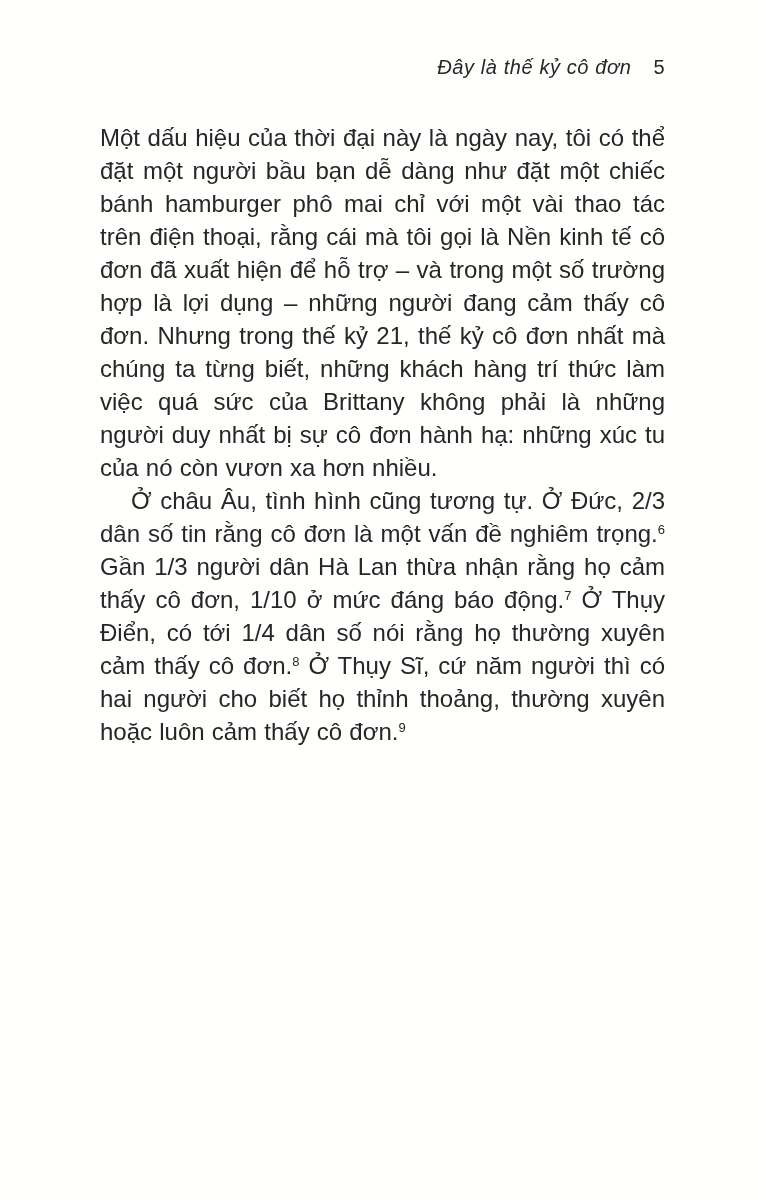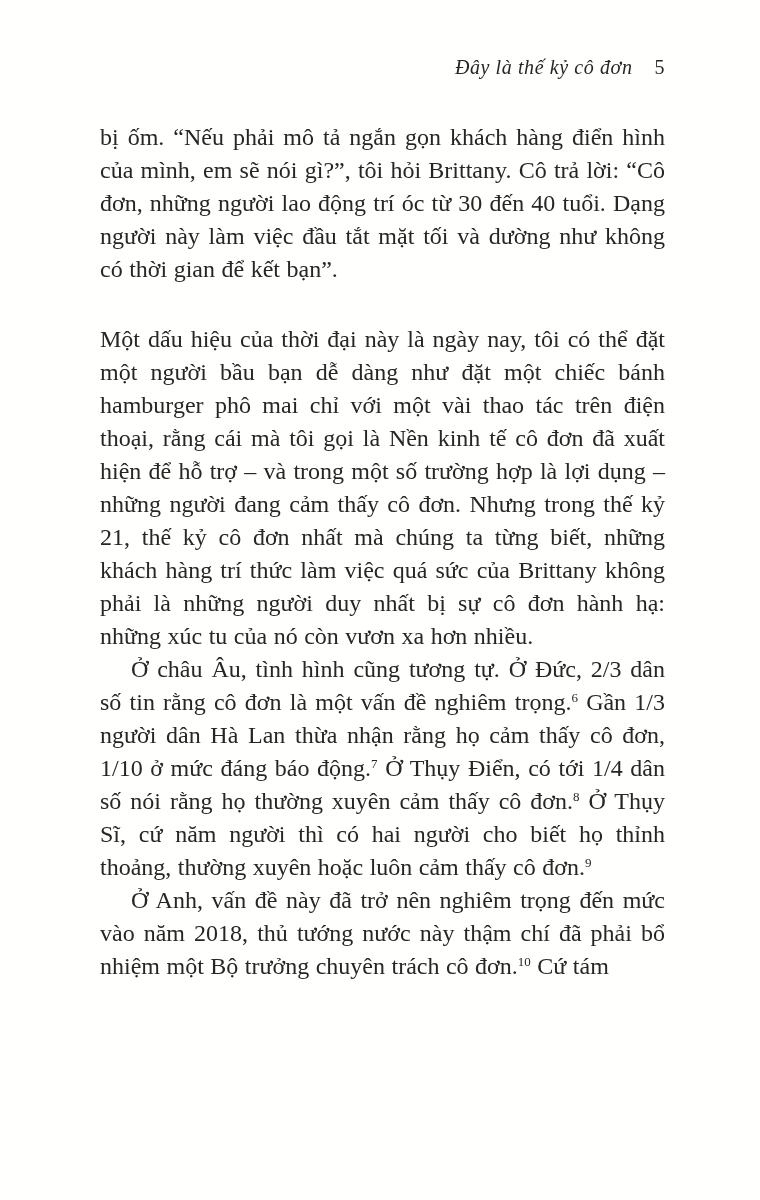--- a/index.html
+++ b/index.html
@@ -7,21 +7,21 @@
     padding: 0;
     background: #ffffff;
   }
   .page {
     position: relative;
     width: 760px;
     height: 1200px;
     box-sizing: border-box;
     background: #fffffe;
     color: #262626;
-    font-family: Liberation Serif, serif;
+    font-family: Liberation Sans, sans-serif;
     padding: 55px 95px 0 100px;
     overflow: hidden;
   }
   .running-header {
     display: flex;
     justify-content: flex-end;
     align-items: baseline;
     font-size: 20px;
     line-height: 24px;
   }
@@ -60,18 +60,16 @@
 </style>
 </head>
 <body>
 
 <div class="page">
   <div class="running-header">
     <span class="running-title">Đây là thế kỷ cô đơn</span>
     <span class="page-number">5</span>
   </div>
   <div class="body-text">
-      <p class="para continuation">bị ốm. “Nếu phải mô tả ngắn gọn khách hàng điển hình của mình, em sẽ nói gì?”, tôi hỏi Brittany. Cô trả lời: “Cô đơn, những người lao động trí óc từ 30 đến 40 tuổi. Dạng người này làm việc đầu tắt mặt tối và dường như không có thời gian để kết bạn”.</p>
       <p class="para section-start">Một dấu hiệu của thời đại này là ngày nay, tôi có thể đặt một người bầu bạn dễ dàng như đặt một chiếc bánh hamburger phô mai chỉ với một vài thao tác trên điện thoại, rằng cái mà tôi gọi là Nền kinh tế cô đơn đã xuất hiện để hỗ trợ – và trong một số trường hợp là lợi dụng – những người đang cảm thấy cô đơn. Nhưng trong thế kỷ 21, thế kỷ cô đơn nhất mà chúng ta từng biết, những khách hàng trí thức làm việc quá sức của Brittany không phải là những người duy nhất bị sự cô đơn hành hạ: những xúc tu của nó còn vươn xa hơn nhiều.</p>
       <p class="para indent">Ở châu Âu, tình hình cũng tương tự. Ở Đức, 2/3 dân số tin rằng cô đơn là một vấn đề nghiêm trọng.<sup>6</sup> Gần 1/3 người dân Hà Lan thừa nhận rằng họ cảm thấy cô đơn, 1/10 ở mức đáng báo động.<sup>7</sup> Ở Thụy Điển, có tới 1/4 dân số nói rằng họ thường xuyên cảm thấy cô đơn.<sup>8</sup> Ở Thụy Sĩ, cứ năm người thì có hai người cho biết họ thỉnh thoảng, thường xuyên hoặc luôn cảm thấy cô đơn.<sup>9</sup></p>
-      <p class="para indent">Ở Anh, vấn đề này đã trở nên nghiêm trọng đến mức vào năm 2018, thủ tướng nước này thậm chí đã phải bổ nhiệm một Bộ trưởng chuyên trách cô đơn.<sup>10</sup> Cứ tám</p>
     </div>
 </div>
 
 </body></html>

